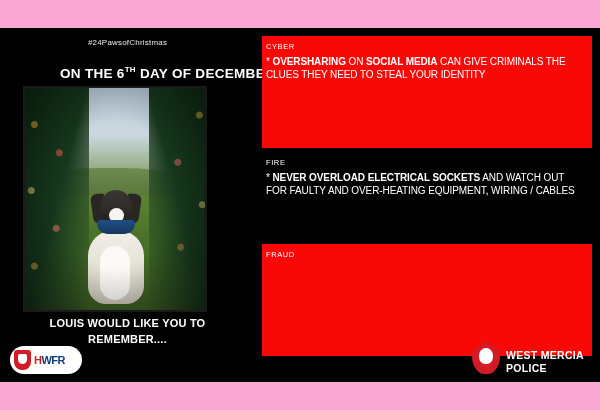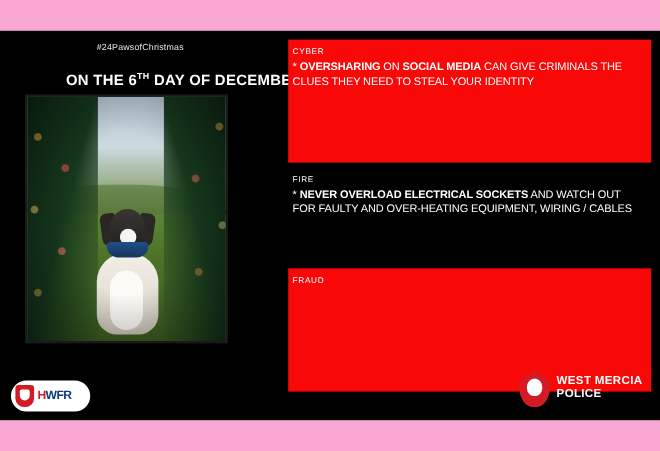--- a/index.html
+++ b/index.html
@@ -254,21 +254,21 @@
   #panel-fire  { height: 96px; padding-top: 10px; }
   #panel-fraud { height: 112px; }
   
   .wmp-logo {
     position: absolute;
     right: 10px;
     top: 312px;
     width: 118px;
     height: 34px;
     display: flex;
-    align-items: flex-start;
+    align-items: flex-end;
     gap: 6px;
   }
   .wmp-logo .crest {
     width: 28px; height: 30px;
     background: #d21b24;
     border-radius: 50% 50% 45% 45% / 40% 40% 60% 60%;
     position: relative;
     flex: 0 0 auto;
   }
   .wmp-logo .crest::before {
@@ -320,20 +320,24 @@
           <div class="chest"></div>
           <div class="ear-l"></div>
           <div class="ear-r"></div>
           <div class="head"></div>
           <div class="muzzle"></div>
           <div class="bandana"></div>
         </div>
         <div class="vignette"></div>
       </div>
 
+      <div class="remember">
+        <div>LOUIS WOULD LIKE YOU TO</div>
+        <div>REMEMBER....</div>
+      </div>
 
       <div class="hwfr-logo">
         <div class="badge"></div>
         <div class="txt"><span class="red">H</span><span>WFR</span></div>
       </div>
     </div>
 
     <div class="right-col">
 
       <div class="panel red" id="panel-cyber" style="background: rgb(249, 8, 8); color: rgb(255, 255, 255);">

